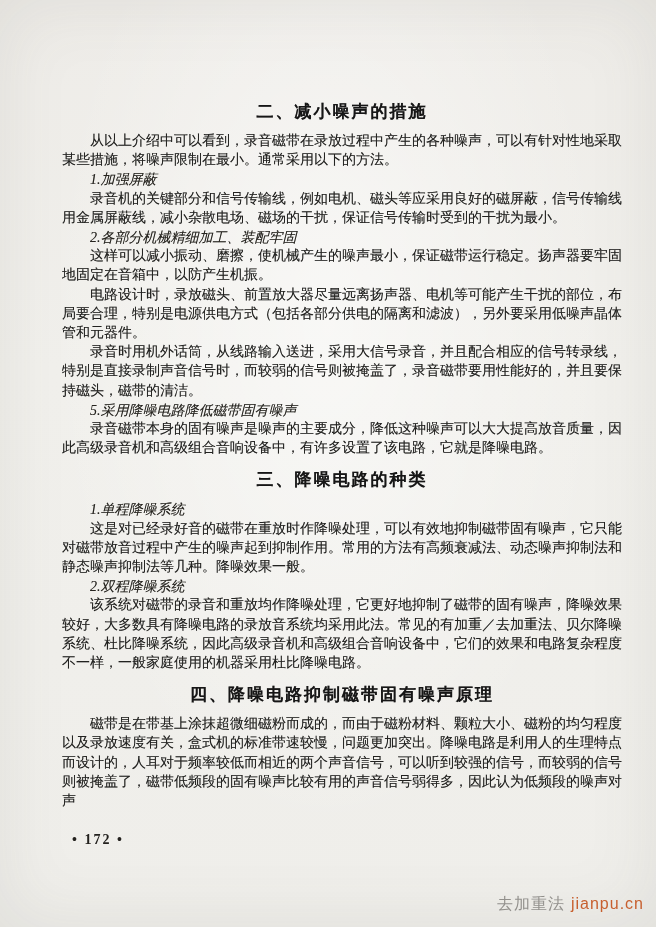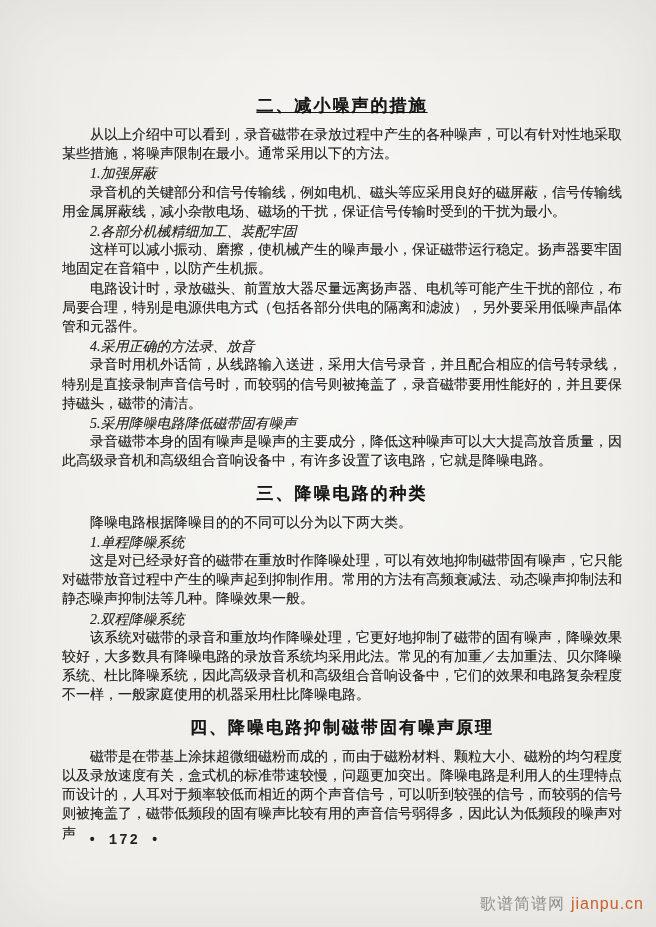--- a/index.html
+++ b/index.html
@@ -26,40 +26,40 @@
     font-family: "Liberation Sans", sans-serif;
     font-size: 17px;
     line-height: 24px;
     font-weight: 700;
     text-align: center;
     letter-spacing: 2px;
     color: #161616;
     margin: 10px 0 8px 0;
     text-shadow: 0 0 0.6px rgba(20,20,20,0.55);
   }
-  h2.section-heading:first-child { margin-top: 4px; text-decoration: underline; }
+  h2.section-heading:first-child { margin-top: 10px; }
   p.para, p.subhead {
     font-size: 14px;
     line-height: 19.2px;
     margin: 0;
     text-align: justify;
     color: #222220;
     text-shadow: 0 0 0.5px rgba(30,30,30,0.4);
   }
   p.para { text-indent: 2em; font-family: Liberation Mono, monospace; }
   p.subhead {
     font-style: italic;
     margin-left: 2em;
     text-align: left;
     color: #26241f;
   }
   .pageno {
     position: absolute;
-    left: 88px; top: 832px;
-    font-family: Liberation Mono, monospace;
+    left: 72px; top: 832px;
+    font-family: Liberation Serif, serif;
     font-size: 14px;
     font-weight: 700;
     letter-spacing: 2px;
     color: #23211e;
   }
   .watermark {
     position: absolute;
     right: 12px; top: 894px;
     font-family: "Liberation Sans", sans-serif;
     font-size: 16px;
@@ -75,35 +75,33 @@
 <div class="page">
   <div class="content">
 
     <h2 class="section-heading">二、减小噪声的措施</h2>
     <p class="para">从以上介绍中可以看到，录音磁带在录放过程中产生的各种噪声，可以有针对性地采取某些措施，将噪声限制在最小。通常采用以下的方法。</p>
     <p class="subhead">1.加强屏蔽</p>
     <p class="para">录音机的关键部分和信号传输线，例如电机、磁头等应采用良好的磁屏蔽，信号传输线用金属屏蔽线，减小杂散电场、磁场的干扰，保证信号传输时受到的干扰为最小。</p>
     <p class="subhead">2.各部分机械精细加工、装配牢固</p>
     <p class="para">这样可以减小振动、磨擦，使机械产生的噪声最小，保证磁带运行稳定。扬声器要牢固地固定在音箱中，以防产生机振。</p>
     <p class="para">电路设计时，录放磁头、前置放大器尽量远离扬声器、电机等可能产生干扰的部位，布局要合理，特别是电源供电方式（包括各部分供电的隔离和滤波），另外要采用低噪声晶体管和元器件。</p>
-    <p class="subhead">4.采用正确的方法录、放音</p>
     <p class="para">录音时用机外话筒，从线路输入送进，采用大信号录音，并且配合相应的信号转录线，特别是直接录制声音信号时，而较弱的信号则被掩盖了，录音磁带要用性能好的，并且要保持磁头，磁带的清洁。</p>
     <p class="subhead">5.采用降噪电路降低磁带固有噪声</p>
     <p class="para">录音磁带本身的固有噪声是噪声的主要成分，降低这种噪声可以大大提高放音质量，因此高级录音机和高级组合音响设备中，有许多设置了该电路，它就是降噪电路。</p>
 
     <h2 class="section-heading">三、降噪电路的种类</h2>
-    <p class="para">降噪电路根据降噪目的的不同可以分为以下两大类。</p>
     <p class="subhead">1.单程降噪系统</p>
     <p class="para">这是对已经录好音的磁带在重放时作降噪处理，可以有效地抑制磁带固有噪声，它只能对磁带放音过程中产生的噪声起到抑制作用。常用的方法有高频衰减法、动态噪声抑制法和静态噪声抑制法等几种。降噪效果一般。</p>
     <p class="subhead">2.双程降噪系统</p>
     <p class="para">该系统对磁带的录音和重放均作降噪处理，它更好地抑制了磁带的固有噪声，降噪效果较好，大多数具有降噪电路的录放音系统均采用此法。常见的有加重／去加重法、贝尔降噪系统、杜比降噪系统，因此高级录音机和高级组合音响设备中，它们的效果和电路复杂程度不一样，一般家庭使用的机器采用杜比降噪电路。</p>
 
     <h2 class="section-heading">四、降噪电路抑制磁带固有噪声原理</h2>
     <p class="para">磁带是在带基上涂抹超微细磁粉而成的，而由于磁粉材料、颗粒大小、磁粉的均匀程度以及录放速度有关，盒式机的标准带速较慢，问题更加突出。降噪电路是利用人的生理特点而设计的，人耳对于频率较低而相近的两个声音信号，可以听到较强的信号，而较弱的信号则被掩盖了，磁带低频段的固有噪声比较有用的声音信号弱得多，因此认为低频段的噪声对声</p>
 
   </div>
 
   <div class="pageno">• 172 •</div>
 
   <div class="watermark">
-    <span class="wm-name">歌谱简谱网</span><span class="wm-url">jianpu.cn</span>
+    <span class="wm-name">去加重法</span><span class="wm-url">jianpu.cn</span>
   </div>
 </div>
 
 </body></html>

